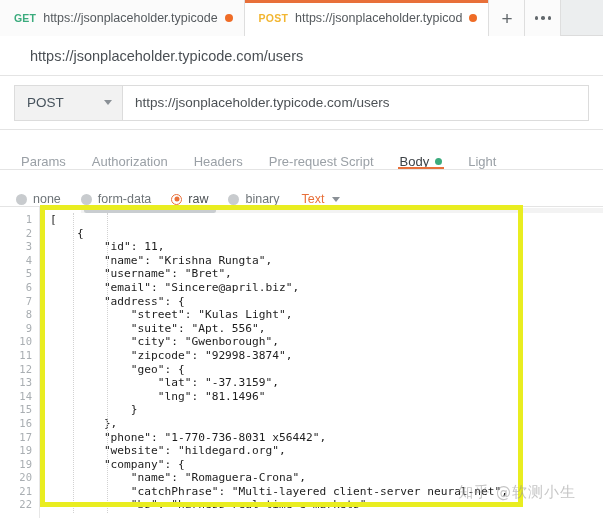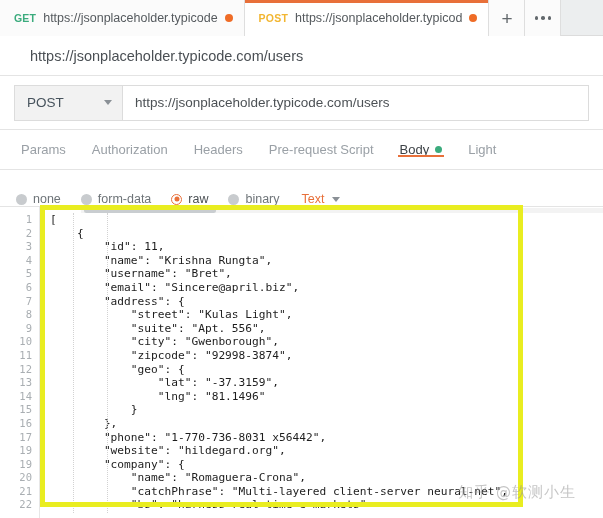--- a/index.html
+++ b/index.html
@@ -150,21 +150,21 @@
     font-size: 13.5px;
     color: #4c5155;
     overflow: hidden;
     white-space: nowrap;
   }
 
   
   .sectiontabs {
     height: 40px;
     display: flex;
-    align-items: center;
+    align-items: flex-end;
     padding: 0 8px;
     background: #ffffff;
     border-bottom: 1px solid #e4e4e4;
   }
   .sec-tab {
     display: flex;
     align-items: center;
     gap: 6px;
     padding: 0 13px;
     font-size: 13px;

